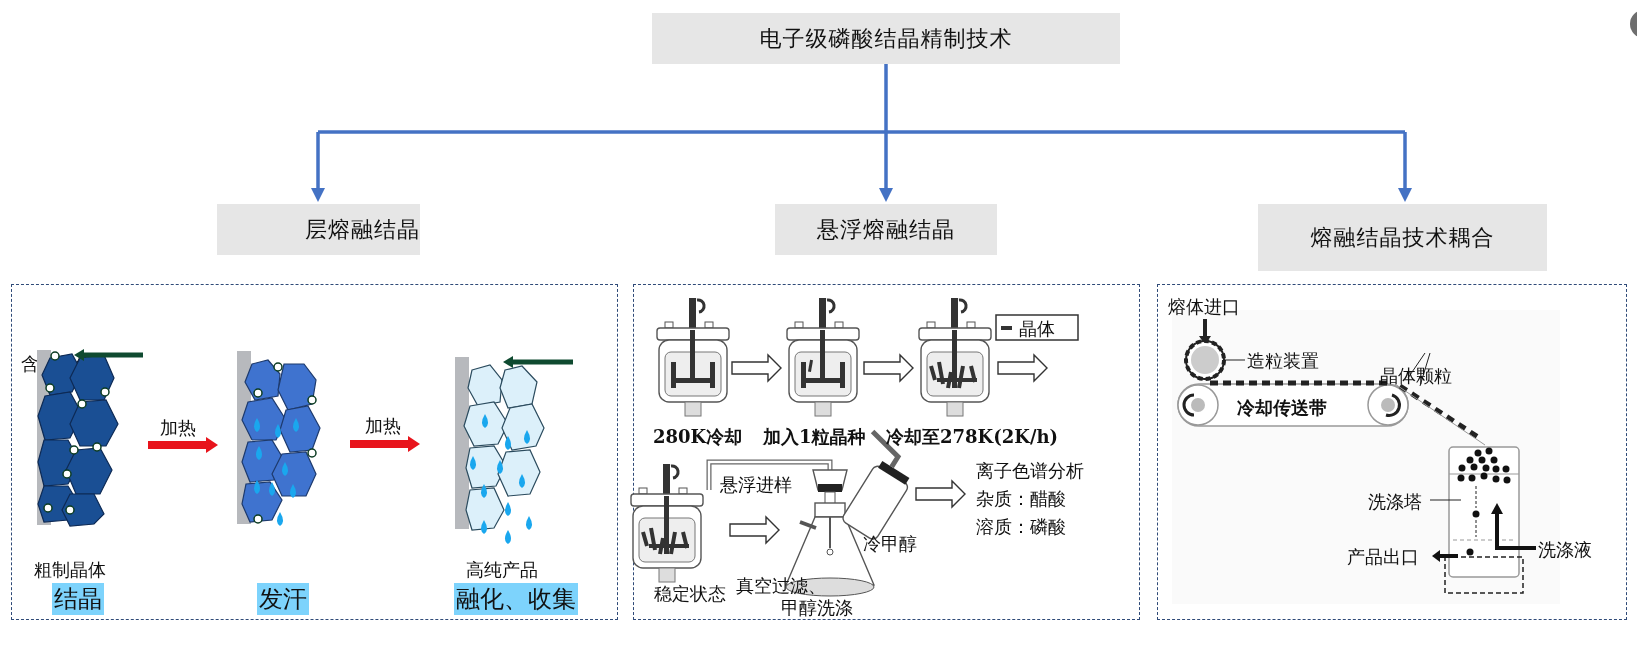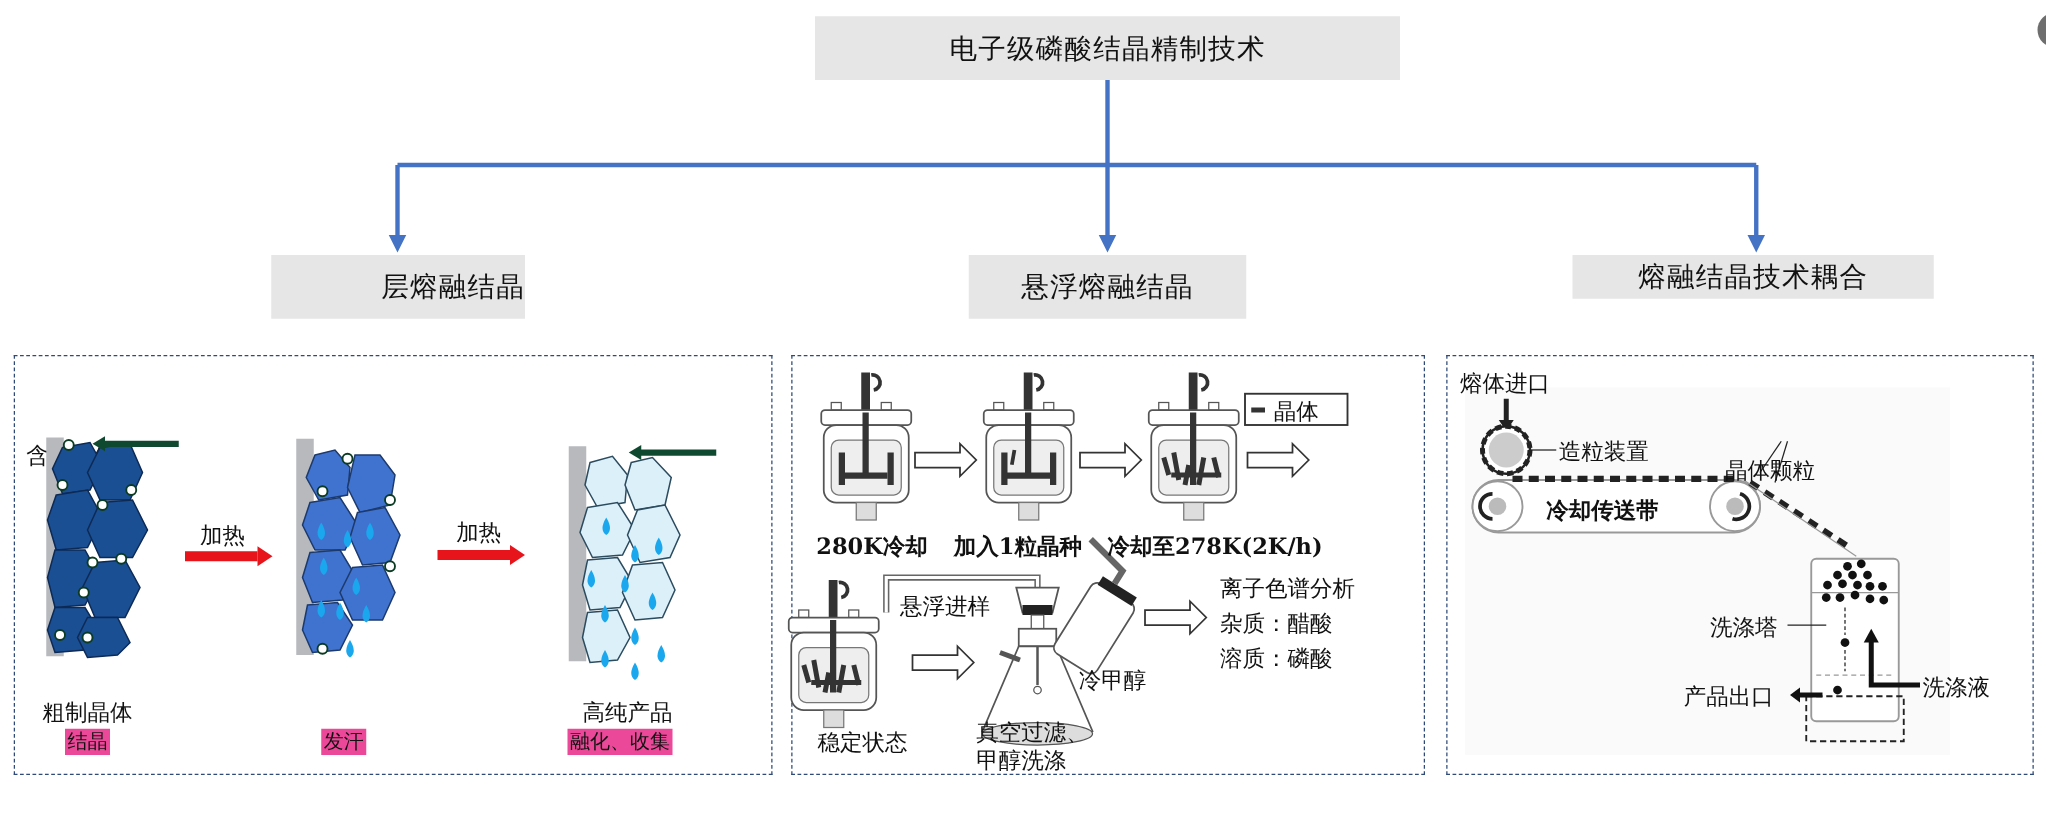--- a/index.html
+++ b/index.html
@@ -1,20 +1,20 @@
 <!DOCTYPE html>
 <html><head>
 <meta charset="utf-8">
 <style>
   html,body{margin:0;padding:0;background:#fff;}
   body{width:1637px;height:651px;position:relative;overflow:hidden;font-family:"DejaVu Serif","Liberation Serif",serif;color:#111;}
   .hbox{position:absolute;background:#e6e6e6;display:flex;align-items:center;justify-content:center;font-size:22px;letter-spacing:1px;}
   .panel{position:absolute;border:1.5px dashed #2f4a78;box-sizing:border-box;}
   .lbl{position:absolute;font-size:18px;white-space:nowrap;}
-  .tag{position:absolute;background:#ec4899;font-size:16px;padding:0 2px;white-space:nowrap;}
+  .tag{position:absolute;background:#7dd3fc;font-size:24px;padding:0 2px;white-space:nowrap;}
   .bold{font-weight:bold;}
   svg{position:absolute;overflow:visible;}
 </style>
 </head>
 <body>
 
 <div class="hbox" style="left:652px;top:13px;width:468px;height:51px;">
   <span>电子级磷酸结晶精制技术</span>
 </div>
 
@@ -32,21 +32,21 @@
     <polygon points="1398,188 1412,188 1405,202"></polygon>
   </g>
 </svg>
 
 <div class="hbox" style="left:217px;top:204px;width:203px;height:51px;justify-content:flex-end;">
   <span>层熔融结晶</span>
 </div>
 <div class="hbox" style="left:775px;top:204px;width:222px;height:51px;">
   <span>悬浮熔融结晶</span>
 </div>
-<div class="hbox" style="left:1258px;top:204px;width:289px;height:35px;">
+<div class="hbox" style="left:1258px;top:204px;width:289px;height:67px;">
   <span>熔融结晶技术耦合</span>
 </div>
 
 <div class="panel" style="left:11px;top:284px;width:607px;height:336px;"></div>
 
 <div class="lbl" style="left:21px;top:320px;margin-top:32px;">含杂晶体</div>
 
 <svg style="left:0;top:0;" width="620" height="620">
 
   <g>
@@ -238,21 +238,21 @@
 </svg>
 
 <div class="lbl" style="left:1019px;top:317px;">晶体</div>
 <div class="lbl bold" style="left:653px;top:425px;">280K冷却</div>
 <div class="lbl bold" style="left:763px;top:425px;">加入1粒晶种</div>
 <div class="lbl bold" style="left:886px;top:425px;">冷却至278K(2K/h)</div>
 
 <div class="lbl" style="left:720px;top:473px;">悬浮进样</div>
 <div class="lbl" style="left:863px;top:532px;">冷甲醇</div>
 <div class="lbl" style="left:654px;top:582px;">稳定状态</div>
-<div class="lbl" style="left:781px;top:574px;text-align:right;">真空过滤、</div>
+<div class="lbl" style="left:736px;top:574px;text-align:right;">真空过滤、</div>
 <div class="lbl" style="left:781px;top:596px;">甲醇洗涤</div>
 
 <div class="lbl" style="left:976px;top:459px;">离子色谱分析</div>
 <div class="lbl" style="left:976px;top:487px;">杂质：醋酸</div>
 <div class="lbl" style="left:976px;top:515px;">溶质：磷酸</div>
 
 <div class="panel" style="left:1157px;top:284px;width:470px;height:336px;"></div>
 
 <svg style="left:0;top:0;" width="1637" height="620">
   <rect x="1172" y="310" width="388" height="294" fill="#fafafa"></rect>

